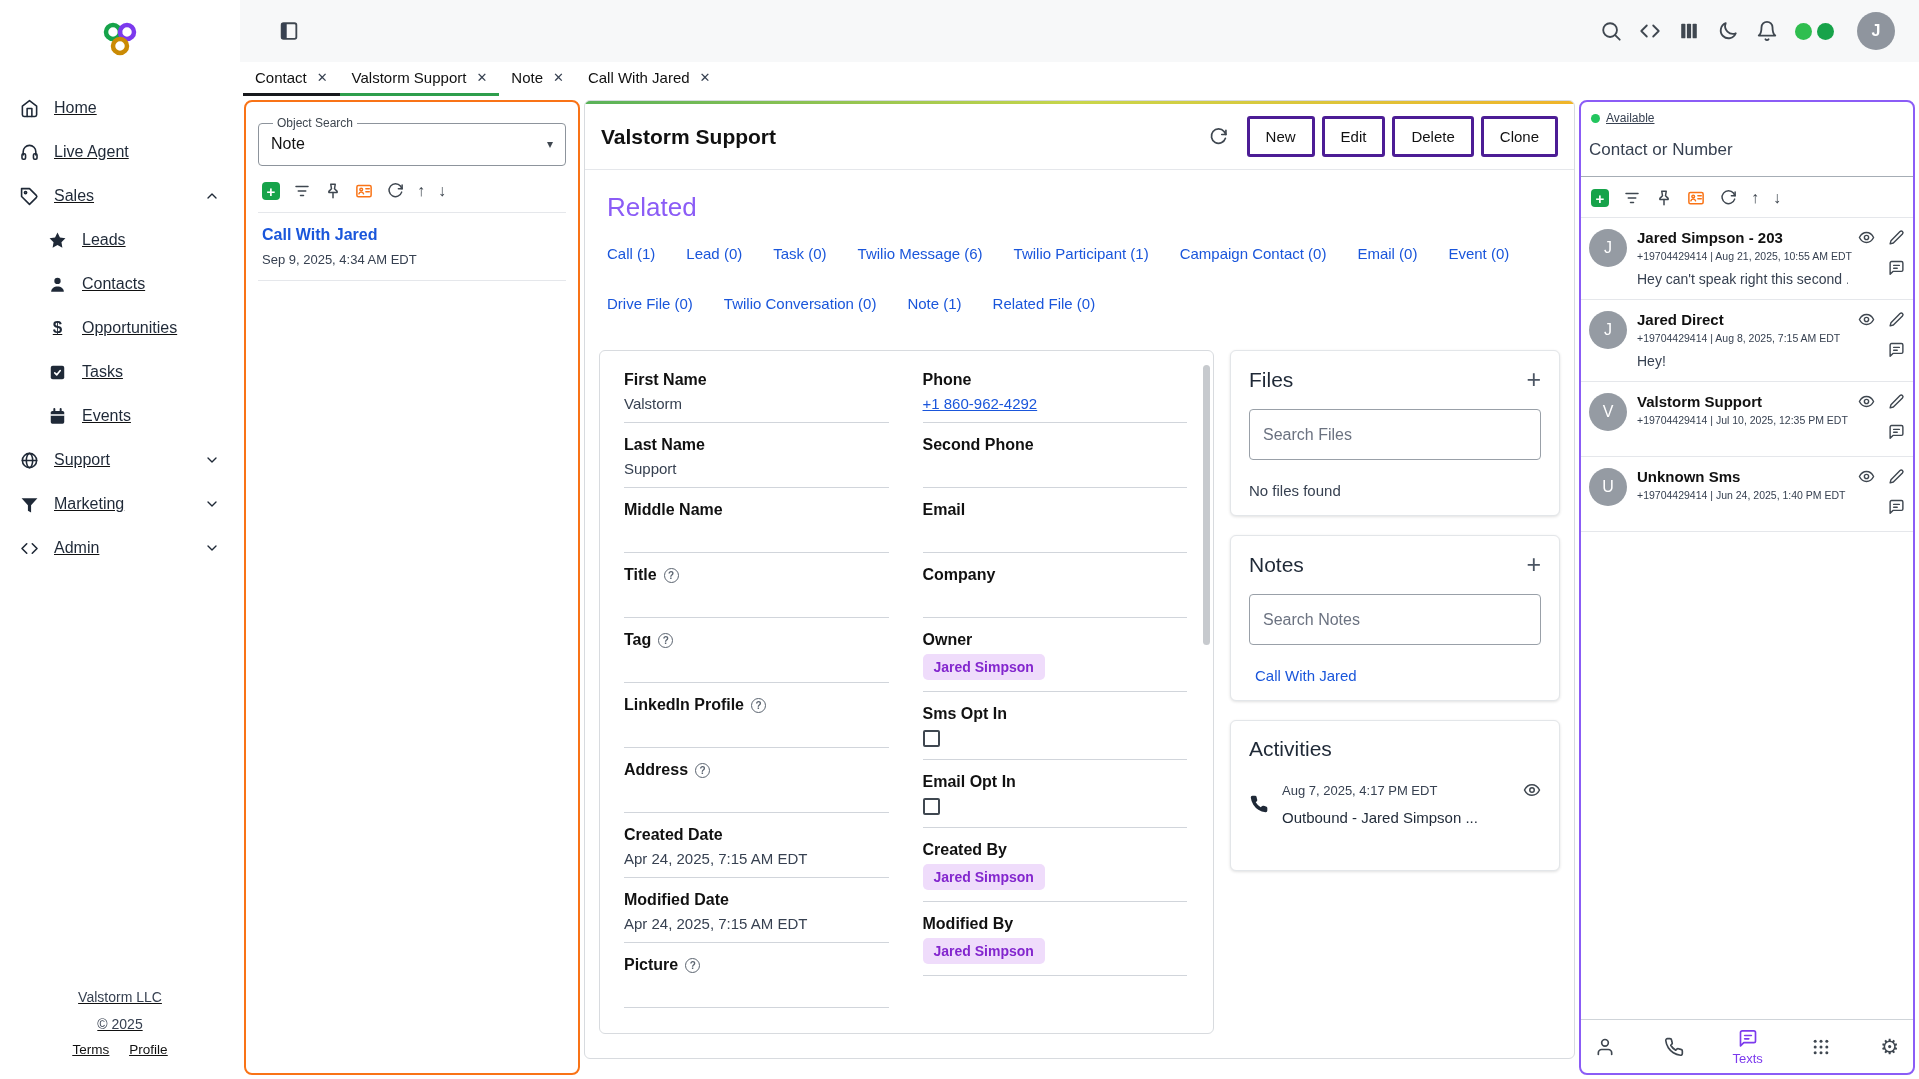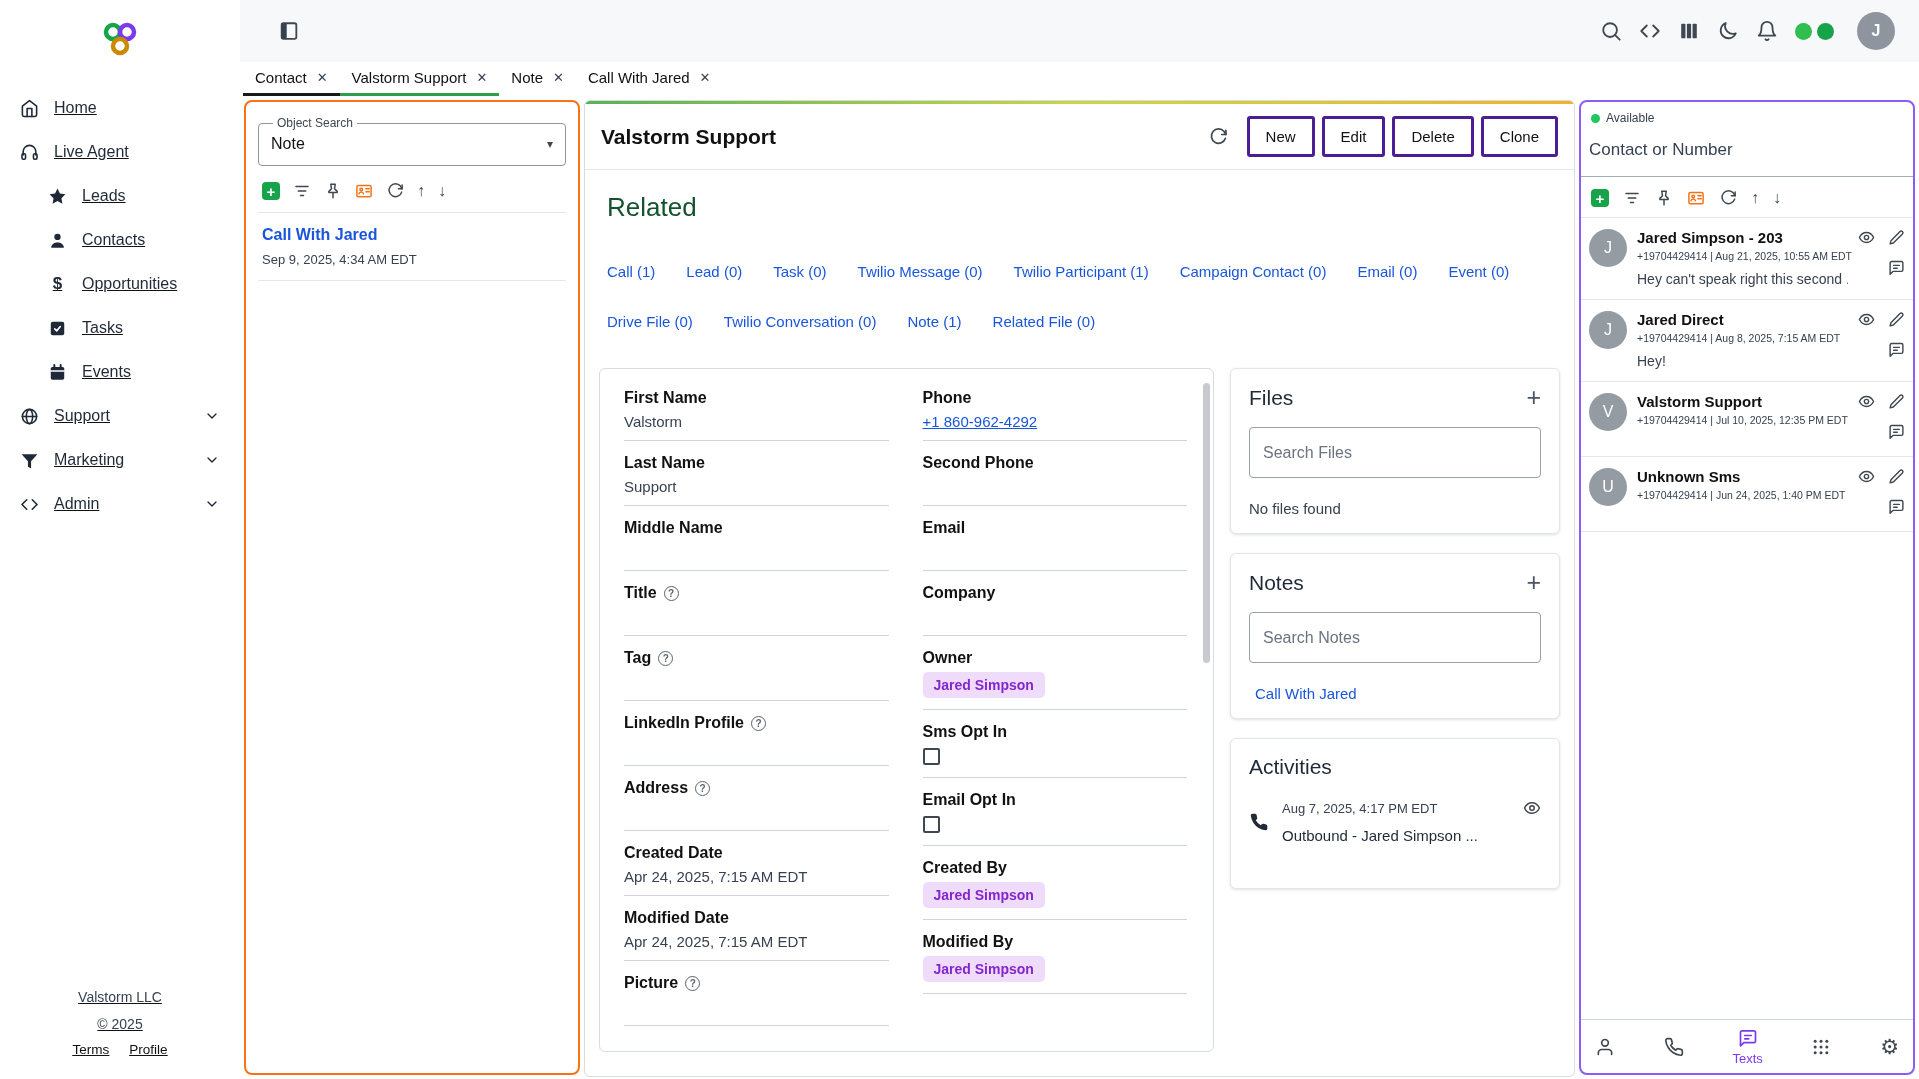--- a/index.html
+++ b/index.html
@@ -53,21 +53,21 @@
 
 .center-panel{flex:1;min-width:0;align-self:flex-start;border:1px solid #d8dbdf;border-radius:6px;background:#fff;display:flex;flex-direction:column;overflow:hidden;}
 .accent{height:3px;background:linear-gradient(90deg,#59b259,#c9d64a,#f0b429);}
 .rec-head{display:flex;align-items:center;padding:12px 16px;border-bottom:1px solid #e5e7eb;}
 .rec-title{font-size:21px;font-weight:bold;color:#111;}
 .rec-actions{margin-left:auto;display:flex;align-items:center;gap:7px;}
 .refresh-btn{margin-right:12px;display:flex;cursor:pointer;}
 .refresh-btn svg.ic{width:20px;height:20px;stroke:#3f4750;}
 .btn{border:3px solid #4c1d95;background:#fff;border-radius:3px;padding:9px 16px;font-size:15px;color:#111;font-family:inherit;cursor:pointer;}
 .related{padding:22px 16px 0;}
-.related h2{font-size:26px;font-weight:400;color:#14532d;margin:0 6px 40px;}
+.related h2{font-size:26px;font-weight:400;color:#8b5cf6;margin:0 6px 22px;}
 .rel-links{display:flex;flex-wrap:wrap;column-gap:31px;row-gap:33px;padding:0 6px 30px;font-size:15px;}
 .rel-links a{color:#1a56db;text-decoration:none;cursor:pointer;white-space:nowrap;}
 .details-row{display:flex;gap:16px;padding:8px 14px 24px;}
 .details-card{flex:1;border:1px solid #d8dbdf;border-radius:6px;padding:20px 26px 12px 24px;display:flex;position:relative;min-width:0;}
 .fcol{flex:1;min-width:0;}
 .fcol.right{margin-left:34px;}
 .field{border-bottom:1px solid #d1d5db;padding-bottom:8px;margin-bottom:13px;}
 .flabel{display:flex;align-items:center;gap:7px;font-size:16px;font-weight:bold;color:#111;}
 .fvalue{font-size:15px;color:#374151;margin-top:6px;min-height:19px;}
 .help{width:15px;height:15px;border:1.5px solid #5b6470;border-radius:50%;color:#5b6470;font-size:10px;display:inline-flex;align-items:center;justify-content:center;cursor:pointer;flex:0 0 auto;}
@@ -87,21 +87,21 @@
 .card-link{margin-top:22px;font-size:15px;color:#1a56db;cursor:pointer;padding-left:6px;}
 .act-item{margin-top:20px;display:flex;gap:13px;padding-bottom:28px;}
 .act-body{flex:1;}
 .act-top{display:flex;align-items:center;}
 .act-time{font-size:13px;color:#374151;}
 .act-eye{margin-left:auto;cursor:pointer;display:flex;}
 .act-eye svg.ic{width:18px;height:18px;stroke:#3f4750;}
 .act-text{margin-top:10px;font-size:15px;color:#1f2937;}
 
 .texts-panel{flex:0 0 336px;border:2px solid #8b5cf6;border-radius:8px;background:#fff;display:flex;flex-direction:column;overflow:hidden;}
-.tp-status{display:flex;align-items:center;gap:6px;padding:9px 10px 2px;font-size:12px;color:#374151;}
+.tp-status{display:flex;align-items:center;gap:6px;padding:9px 10px 2px;font-size:12px;color:#374151;text-decoration:underline;}
 .gdot{width:9px;height:9px;border-radius:50%;background:#22c55e;}
 .tp-label{font-size:17px;color:#374151;padding:13px 8px 16px;border-bottom:1px solid #a6adb5;cursor:text;}
 .tp-tools{display:flex;align-items:center;gap:14px;padding:12px 10px 10px;border-bottom:1px solid #e5e7eb;}
 .conv{display:flex;gap:10px;padding:11px 8px 12px;border-bottom:1px solid #e5e7eb;}
 .cavatar{width:38px;height:38px;border-radius:50%;background:#959ba3;color:#fff;font-size:16px;display:flex;align-items:center;justify-content:center;flex:0 0 38px;}
 .cmain{flex:1;min-width:0;}
 .cname{font-size:15px;font-weight:bold;color:#111;white-space:nowrap;}
 .cmeta{font-size:10.5px;color:#374151;margin-top:4px;white-space:nowrap;}
 .cprev{font-size:14px;color:#374151;margin-top:9px;white-space:nowrap;overflow:hidden;}
 .cicons{display:flex;flex-direction:column;align-items:flex-end;gap:9px;flex:0 0 auto;}
@@ -140,20 +140,34 @@
       <div class="nav-item">
         <span class="icon">
             <svg class="ic" viewBox="0 0 24 24">
               <path d="M4 15v-4a8 8 0 0 1 16 0v4"></path>
               <rect x="2.5" y="13.5" width="4.5" height="7" rx="1.6"></rect>
               <rect x="17" y="13.5" width="4.5" height="7" rx="1.6"></rect>
             </svg>
           </span>
         <span>Live Agent</span>
       </div>
+      <div class="nav-item">
+        <span class="icon">
+            <svg class="ic" viewBox="0 0 24 24">
+              <path d="M20.59 13.41 12 22 2 12V2h10l8.59 8.59a2 2 0 0 1 0 2.82z"></path>
+              <circle cx="7" cy="7" r="1.4"></circle>
+            </svg>
+          </span>
+        <span>Sales</span>
+        <span class="chev">
+            <svg class="ic" viewBox="0 0 24 24" style="width:16px;height:16px">
+              <polyline points="6 15 12 9 18 15"></polyline>
+            </svg>
+          </span>
+      </div>
       <div class="nav-item child">
         <span class="icon">
             <svg class="ic" viewBox="0 0 24 24">
               <polygon points="12 2 15.09 8.26 22 9.27 17 14.14 18.18 21.02 12 17.77 5.82 21.02 7 14.14 2 9.27 8.91 8.26" fill="#1f2937" stroke="none"></polygon>
             </svg>
           </span>
         <span>Leads</span>
       </div>
       <div class="nav-item child">
         <span class="icon">
@@ -378,21 +392,21 @@
             <button class="btn">Clone</button>
           </div>
         </div>
 
         <div class="related">
           <h2>Related</h2>
           <div class="rel-links">
             <a>Call (1)</a>
             <a>Lead (0)</a>
             <a>Task (0)</a>
-            <a>Twilio Message (0)</a>
+            <a>Twilio Message (6)</a>
             <a>Twilio Participant (1)</a>
             <a>Campaign Contact (0)</a>
             <a>Email (0)</a>
             <a>Event (0)</a>
             <a>Drive File (0)</a>
             <a>Twilio Conversation (0)</a>
             <a>Note (1)</a>
             <a>Related File (0)</a>
           </div>
         </div>

